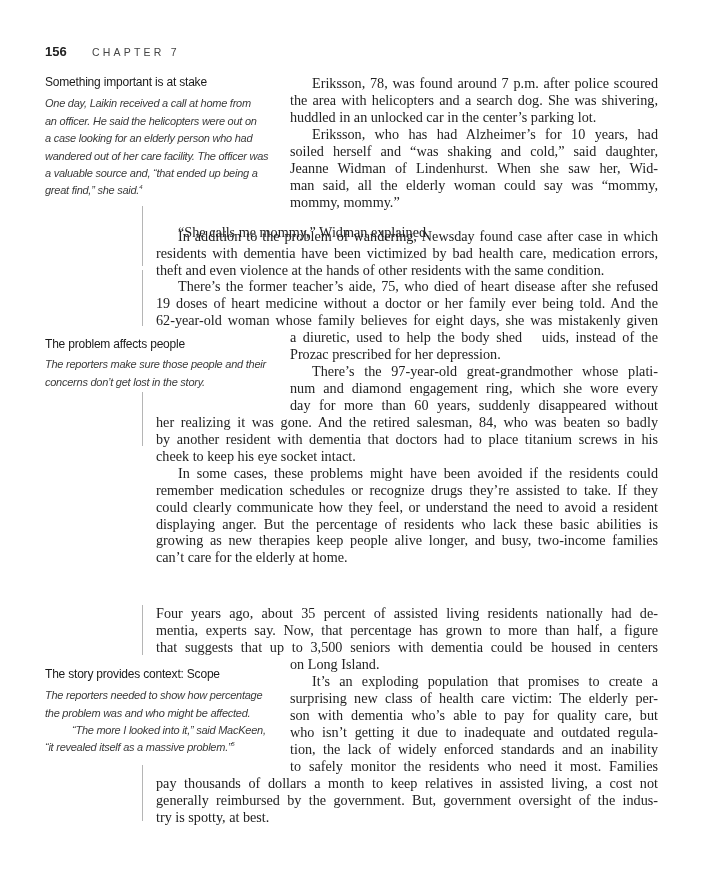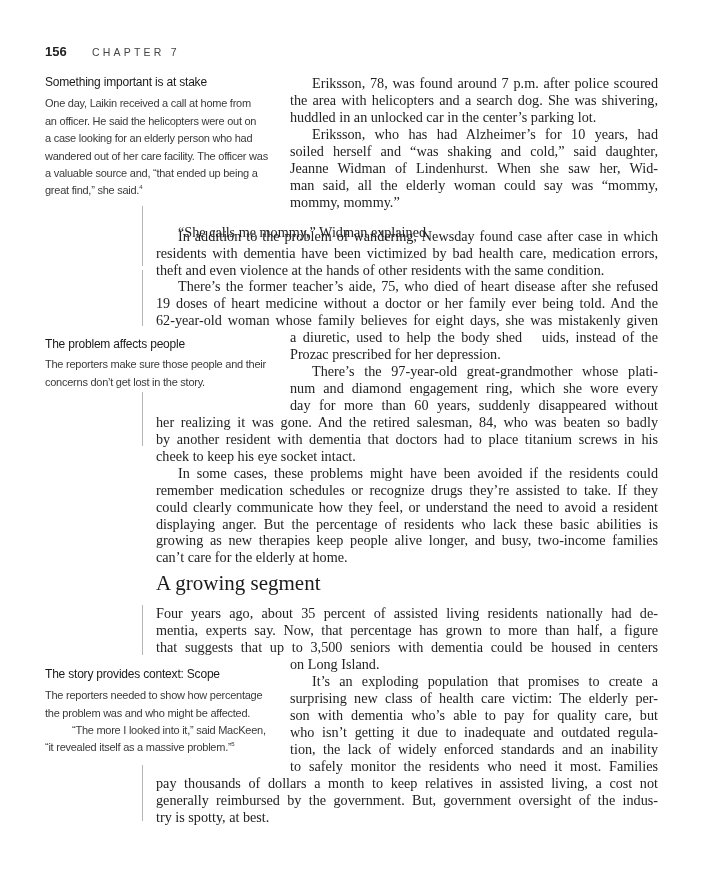--- a/index.html
+++ b/index.html
@@ -3,21 +3,21 @@
 <meta charset="utf-8">
 <style>
   html, body { margin: 0; padding: 0; background: #ffffff; }
   body { width: 707px; height: 896px; position: relative; overflow: hidden; }
   .page { position: absolute; left: 0; top: 0; width: 707px; height: 896px; background: #fff; }
 
   .pagenum { position: absolute; left: 45px; top: 44px; font-family: "Liberation Sans", sans-serif; font-size: 13px; font-weight: bold; color: #222; }
   .chapter { position: absolute; left: 92px; top: 46px; font-family: "Liberation Sans", sans-serif; font-size: 10.5px; letter-spacing: 3.2px; color: #444; }
 
   .side-h { position: absolute; left: 45px; font-family: "Liberation Sans", sans-serif; font-size: 12px; font-weight: normal; color: #1a1a1a; white-space: nowrap; letter-spacing: -0.2px; }
-  .side-l { position: absolute; left: 45px; font-family: "Liberation Sans", sans-serif; font-size: 11px; color: #3a3a3a; white-space: nowrap; letter-spacing: -0.25px; }
+  .side-l { position: absolute; left: 45px; font-family: "Liberation Sans", sans-serif; font-size: 11px; color: #3a3a3a; white-space: nowrap; letter-spacing: -0.25px; font-style: italic; }
   .side-l.ind { left: 72px; }
   sup { font-size: 6px; vertical-align: 5px; }
 
   .ln { position: absolute; font-family: "Liberation Serif", serif; font-size: 14.2px; color: #222; white-space: nowrap; text-align: justify; text-align-last: justify; height: 17px; line-height: 17px; }
   .ln.last { text-align-last: left; }
   .narrow { left: 290px; width: 368px; }
   .narrow.ind { left: 312px; width: 346px; }
   .wide { left: 156px; width: 502px; }
   .wide.ind { left: 178px; width: 480px; }
 
@@ -88,21 +88,20 @@
     <div class="ln wide" style="top:431px">by another resident with dementia that doctors had to place titanium screws in his</div>
     <div class="ln wide last" style="top:448px">cheek to keep his eye socket intact.</div>
     <div class="ln wide ind" style="top:465px">In some cases, these problems might have been avoided if the residents could</div>
     <div class="ln wide" style="top:482px">remember medication schedules or recognize drugs they’re assisted to take. If they</div>
     <div class="ln wide" style="top:499px">could clearly communicate how they feel, or understand the need to avoid a resident</div>
     <div class="ln wide" style="top:516px">displaying anger. But the percentage of residents who lack these basic abilities is</div>
     <div class="ln wide" style="top:532px">growing as new therapies keep people alive longer, and busy, two-income families</div>
     <div class="ln wide last" style="top:549px">can’t care for the elderly at home.</div>
   </div>
 
-  <div class="heading">A growing segment</div>
 
   <div>
     <div class="ln wide" style="top:605px">Four years ago, about 35 percent of assisted living residents nationally had de-</div>
     <div class="ln wide" style="top:622px">mentia, experts say. Now, that percentage has grown to more than half, a figure</div>
     <div class="ln wide" style="top:639px">that suggests that up to 3,500 seniors with dementia could be housed in centers</div>
     <div class="ln narrow last" style="top:656px">on Long Island.</div>
     <div class="ln narrow ind" style="top:673px">It’s an exploding population that promises to create a</div>
     <div class="ln narrow" style="top:690px">surprising new class of health care victim: The elderly per-</div>
     <div class="ln narrow" style="top:707px">son with dementia who’s able to pay for quality care, but</div>
     <div class="ln narrow" style="top:724px">who isn’t getting it due to inadequate and outdated regula-</div>

